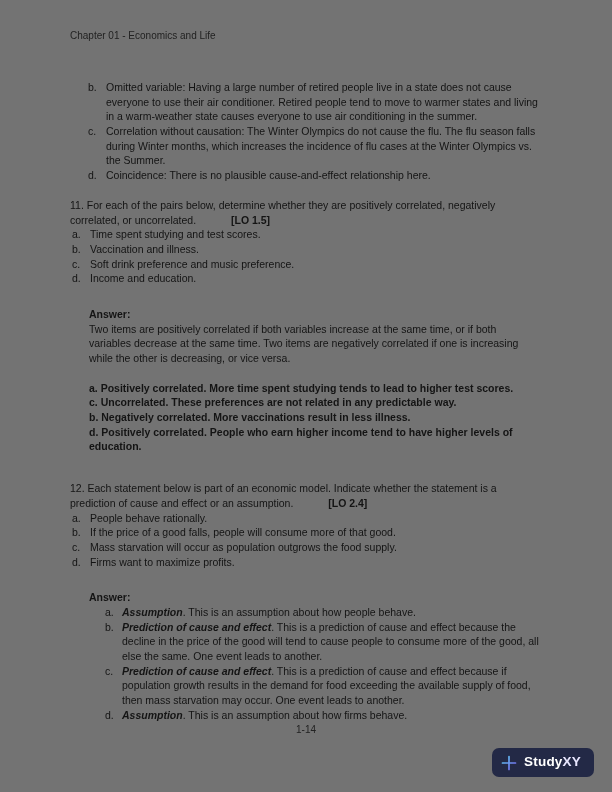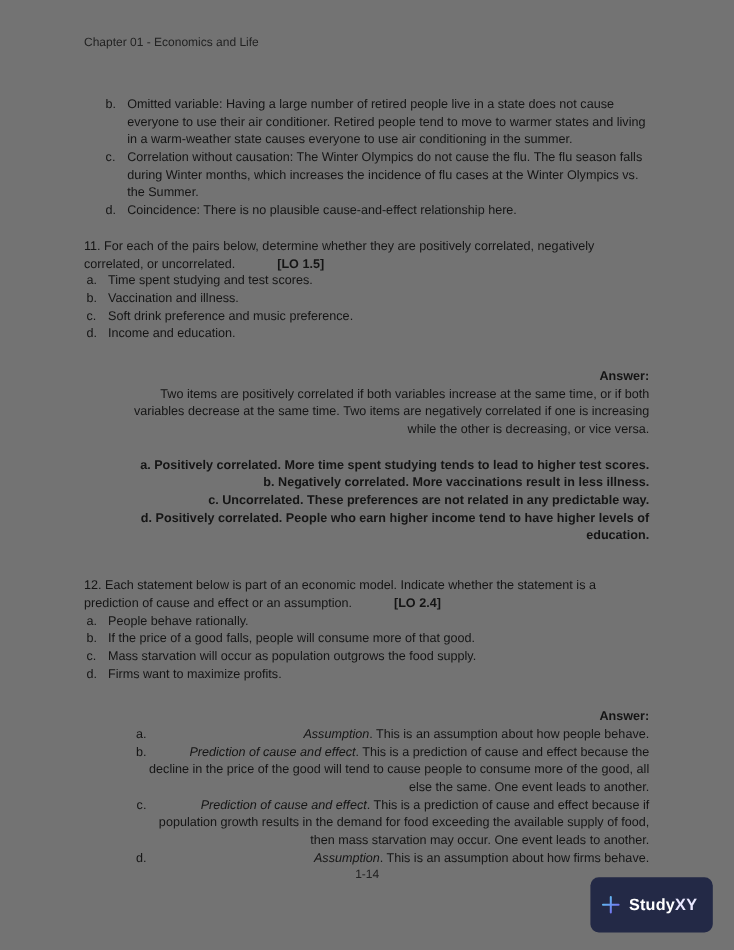--- a/index.html
+++ b/index.html
@@ -38,44 +38,44 @@
   .li .txt { flex: 1; }
 
   .q10-list { margin-left: 18px; }
 
   .q-intro { margin-top: 15px; }
   .q-intro strong { font-weight: bold; padding-left: 32px; }
   .q-intro.q12 { margin-top: 27px; }
 
   .q-items { margin-left: 2px; }
 
-  .answer { margin-left: 19px; margin-top: 21px; text-align: right; }
+  .answer { margin-left: 19px; margin-top: 21px; }
   .answer-label { font-weight: bold; }
   .answer-lines { margin-top: 15px; font-weight: bold; }
   .answer-lines p { margin: 0; }
 
   .ans12-list { margin-left: 16px; }
   .ans12-list .lbl { flex: 0 0 17px; }
-  .ans12-list em { font-style: italic; }
+  .ans12-list em { font-style: italic; font-weight: bold; }
 
   .footer {
     position: absolute;
     left: 0;
     right: 0;
     bottom: 55px;
     text-align: center;
     font-size: 10px;
     color: #222;
   }
 
   .badge {
     position: absolute;
     right: 18px;
     bottom: 15px;
-    height: 46px;
+    height: 29px;
     display: flex;
     align-items: center;
     gap: 7px;
     padding: 0 13px 0 9px;
     background: #232946;
     border-radius: 7px;
     cursor: pointer;
   }
   .badge .brand {
     color: #ffffff;
@@ -128,22 +128,22 @@
         <span class="lbl">d.</span>
         <span class="txt">Income and education.</span>
       </div>
     </div>
 
     <div class="answer">
       <p class="answer-label">Answer:</p>
       <p class="answer-intro">Two items are positively correlated if both variables increase at the same time, or if both variables decrease at the same time.  Two items are negatively correlated if one is increasing while the other is decreasing, or vice versa.</p>
       <div class="answer-lines">
         <p>a. Positively correlated.  More time spent studying tends to lead to higher test scores.</p>
+        <p>c. Uncorrelated.  These preferences are not related in any predictable way.</p>
         <p>b. Negatively correlated.  More vaccinations result in less illness.</p>
-        <p>c. Uncorrelated.  These preferences are not related in any predictable way.</p>
         <p>d. Positively correlated.  People who earn higher income tend to have higher levels of education.</p>
       </div>
     </div>
 
     <p class="q-intro q12"><span>12. Each statement below is part of an economic model. Indicate whether the statement is a prediction of cause and effect or an assumption.  </span><strong>[LO 2.4]</strong></p>
 
     <div class="q-items">
       <div class="li">
         <span class="lbl">a.</span>
         <span class="txt">People behave rationally.</span>

